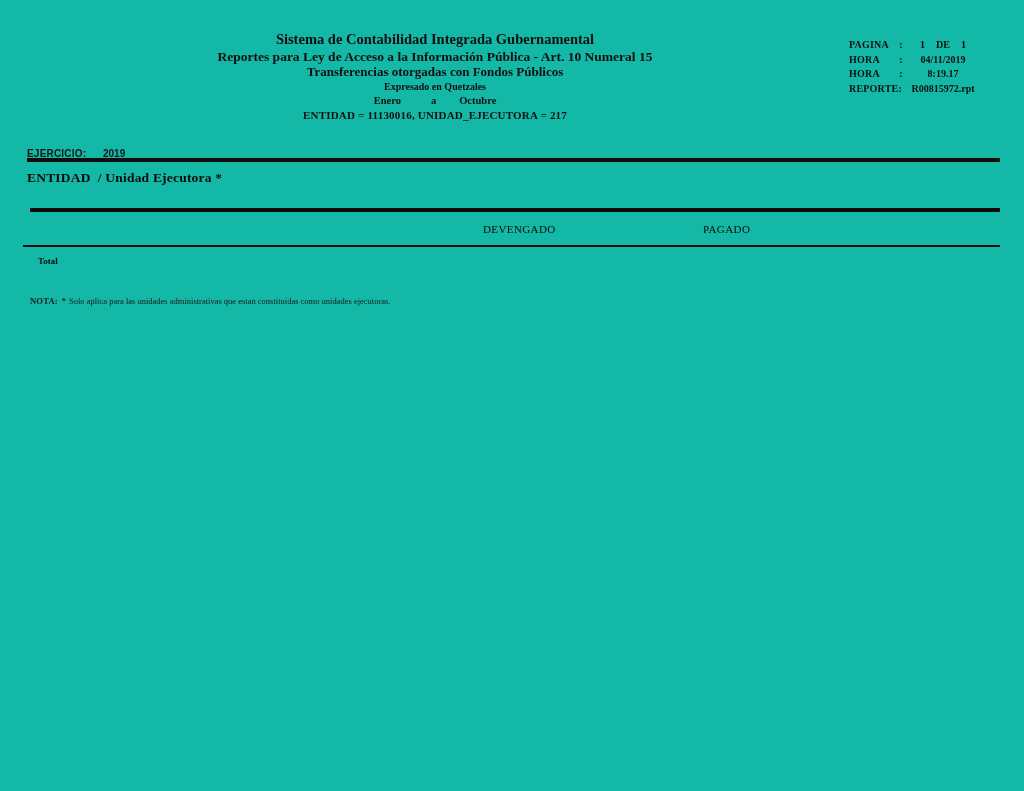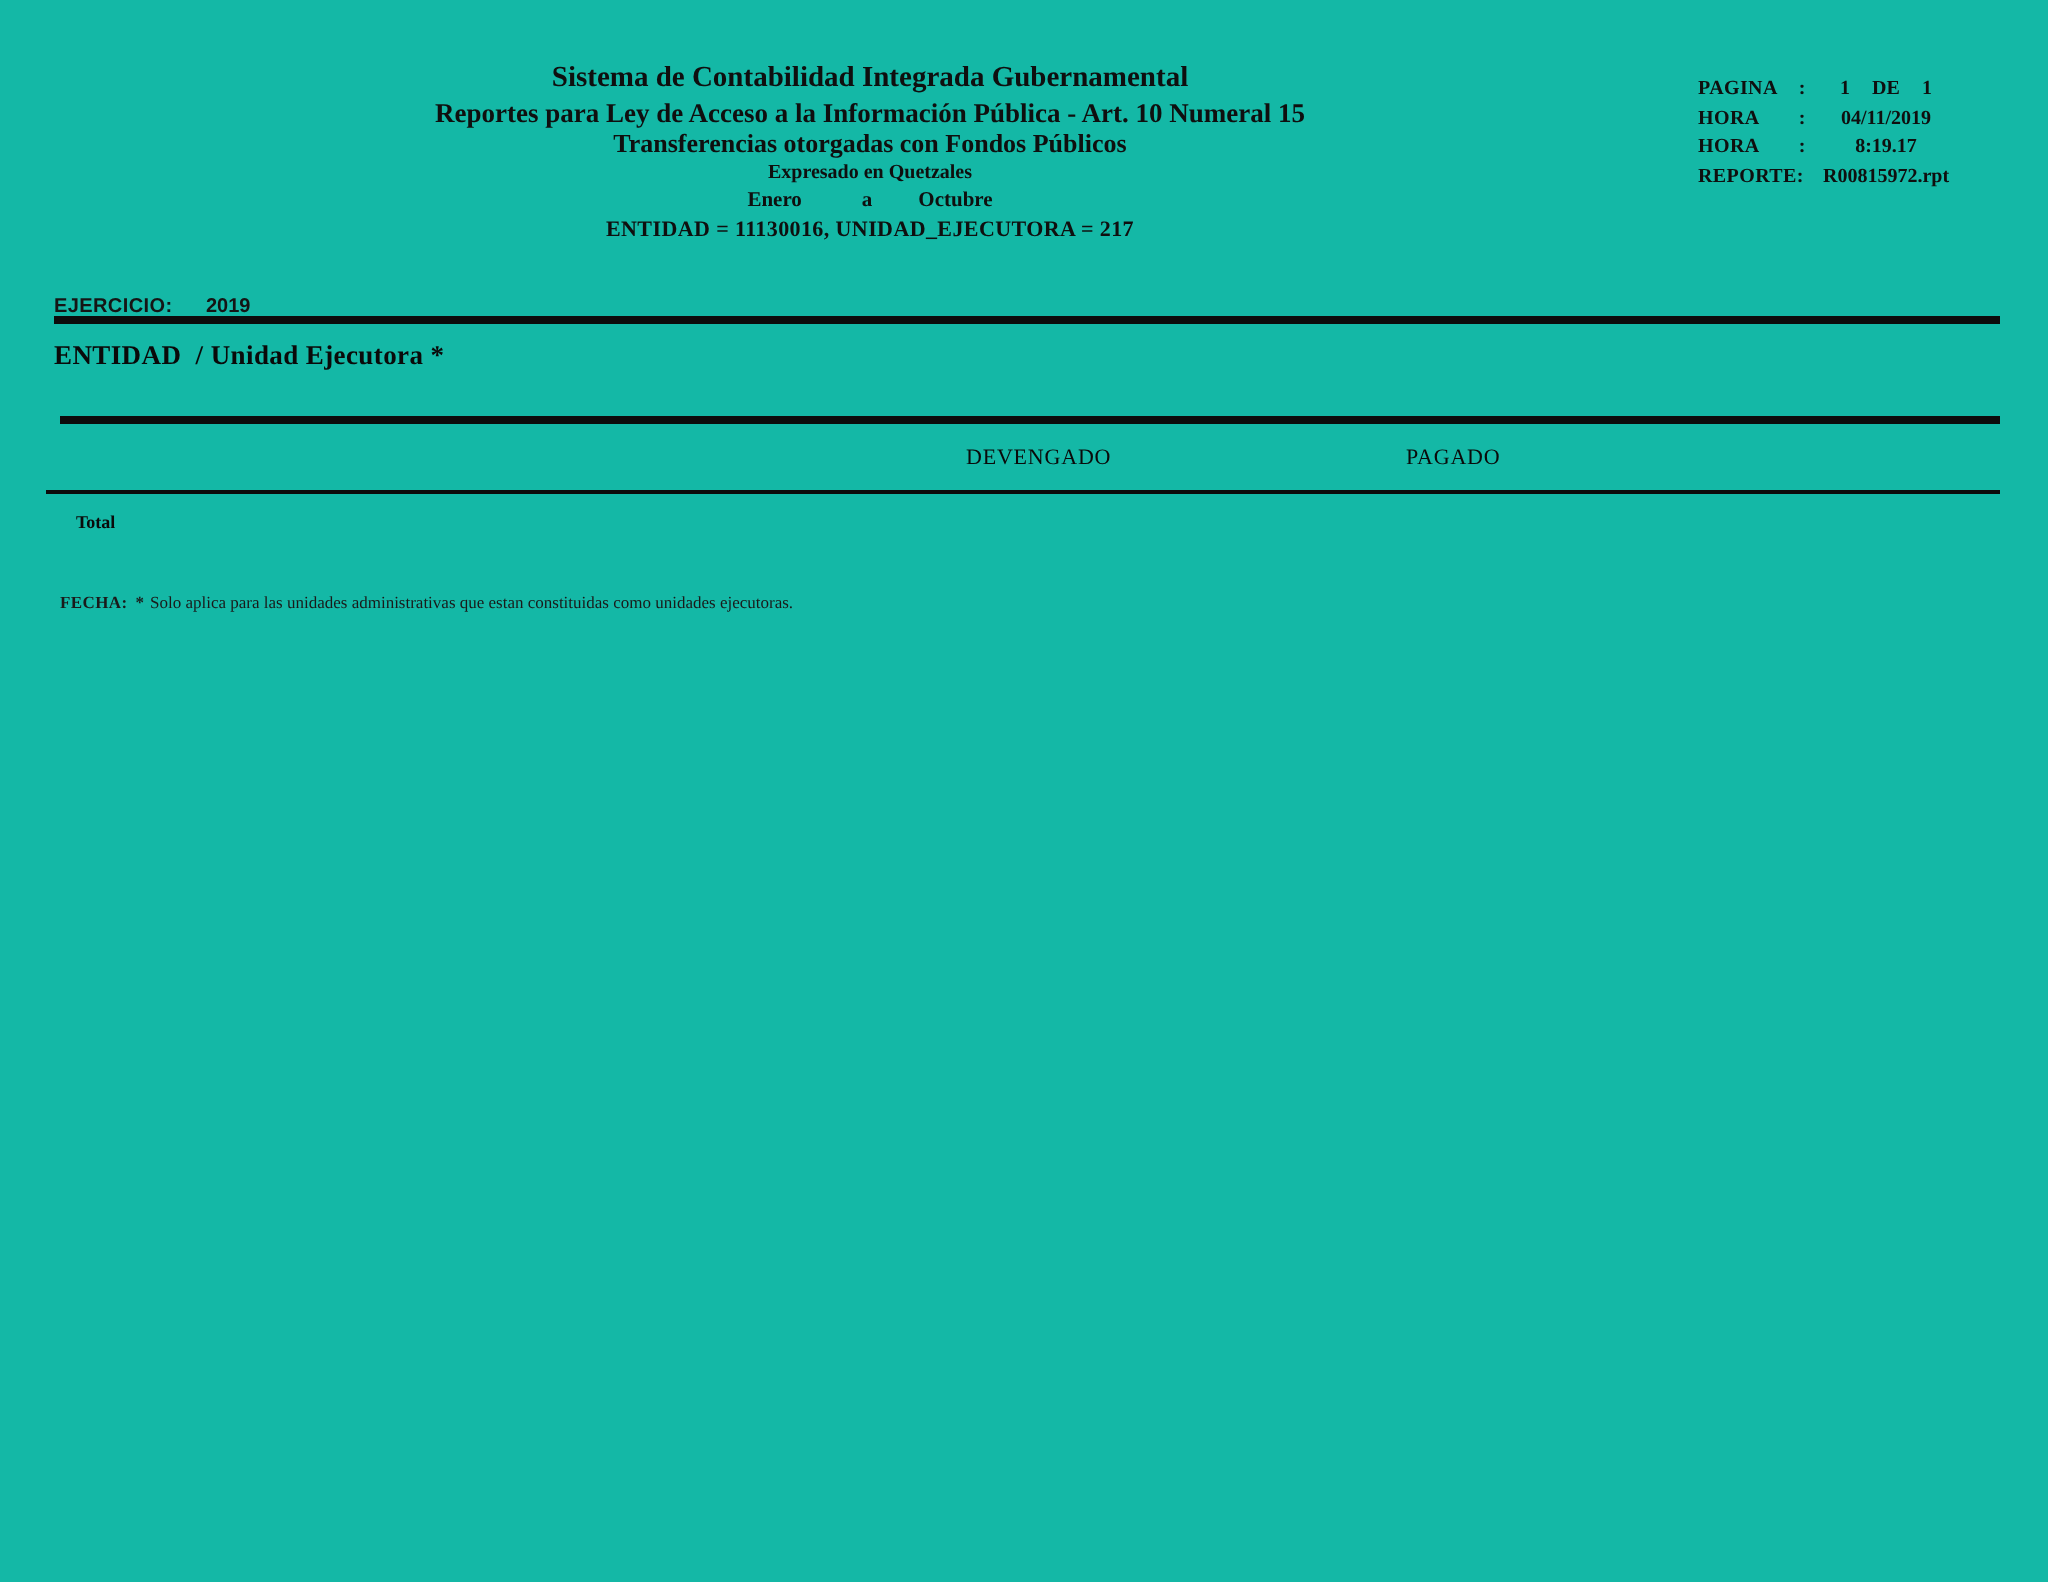--- a/index.html
+++ b/index.html
@@ -118,16 +118,16 @@
 
   <div class="rule rule2"></div>
 
   <div></div>
 
   <div class="rule rule3"></div>
 
   <div class="total-row">Total</div>
 
   <div class="footnote">
-    <span class="fn-label">FECHA:</span><span class="fn-marker">*</span><span class="fn-text">Solo aplica para las unidades administrativas que estan constituidas como unidades ejecutoras.</span>
+    <span class="fn-label">NOTA:</span><span class="fn-marker">*</span><span class="fn-text">Solo aplica para las unidades administrativas que estan constituidas como unidades ejecutoras.</span>
   </div>
 
 </div>
 
 </body></html>

